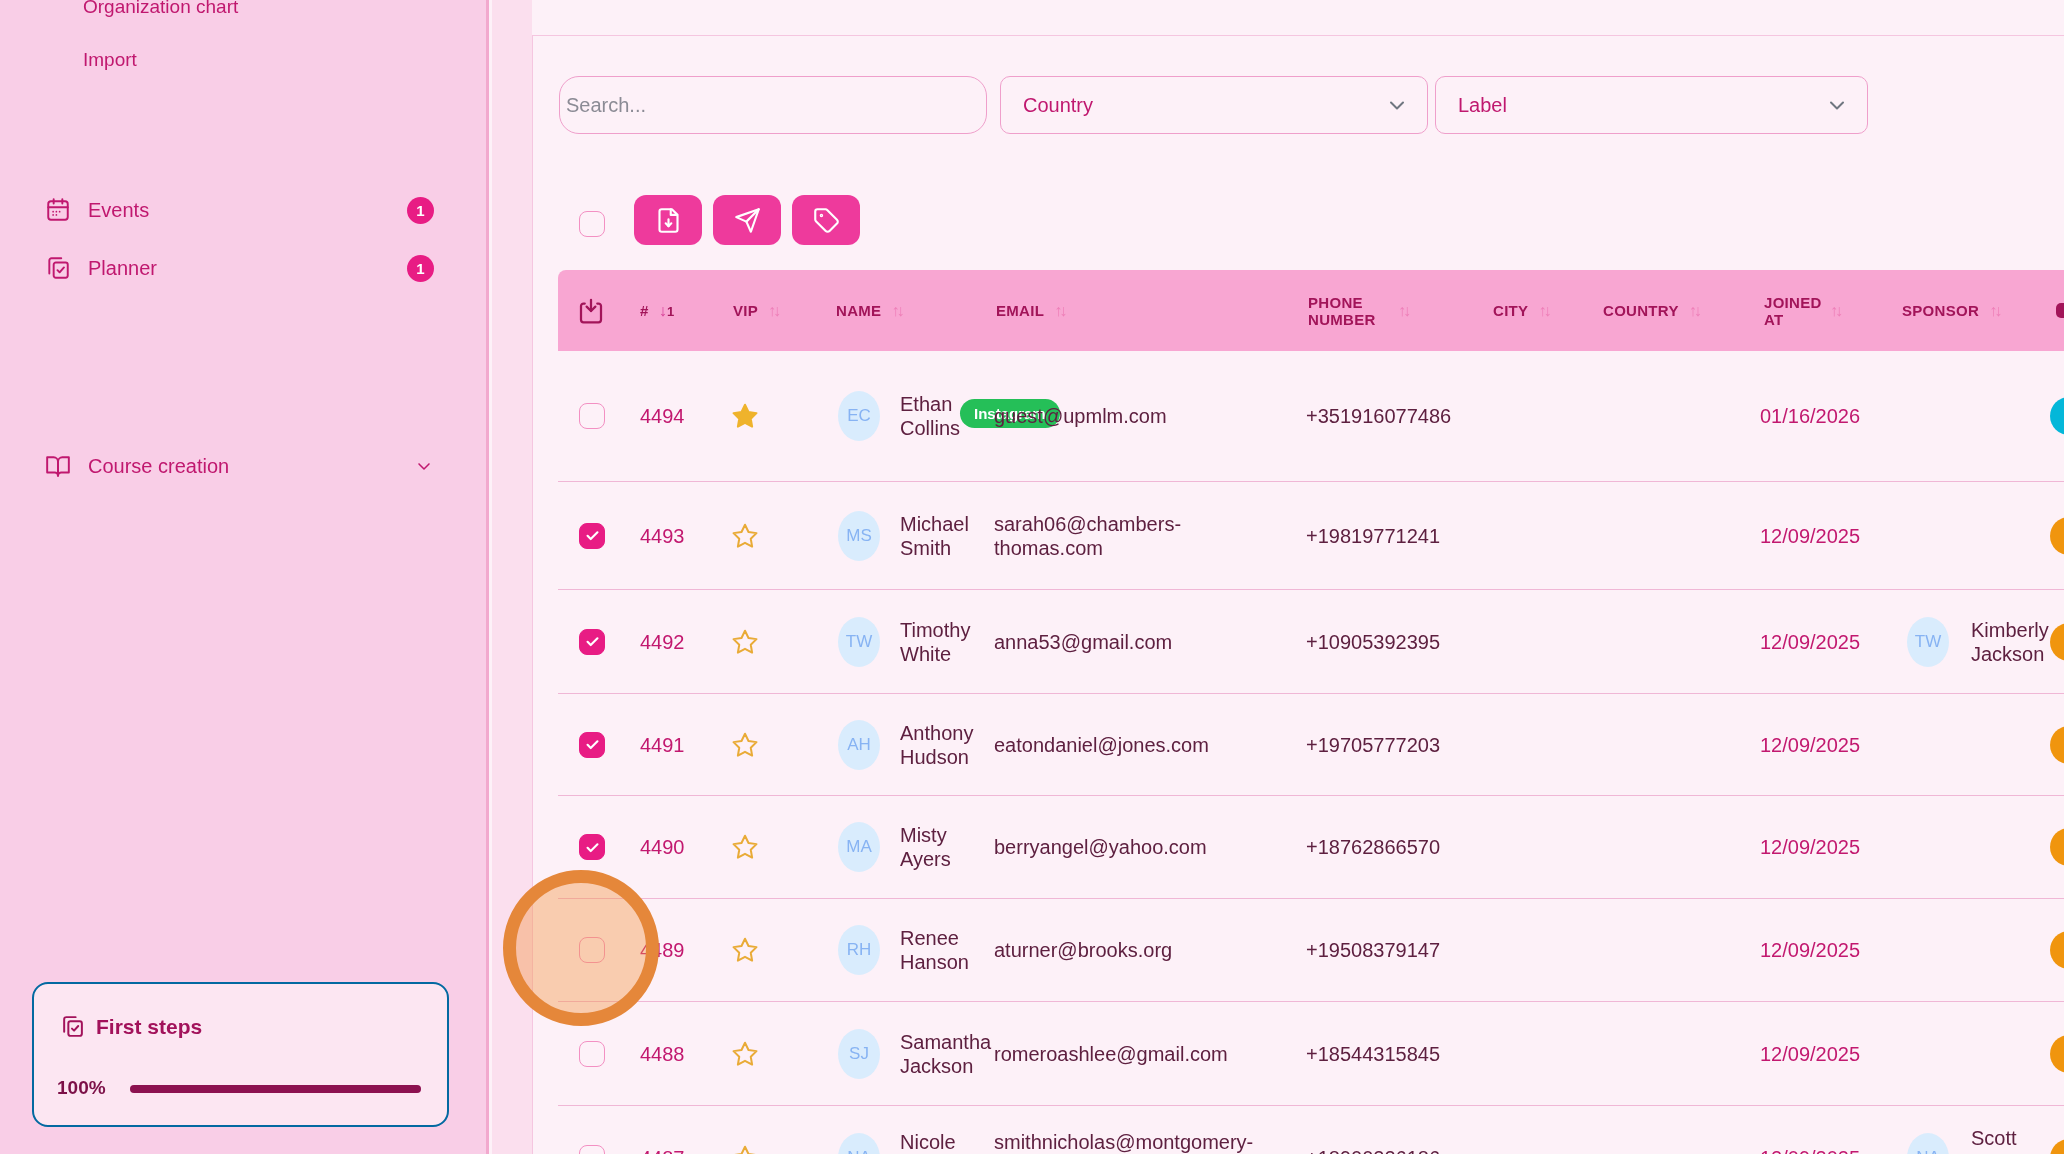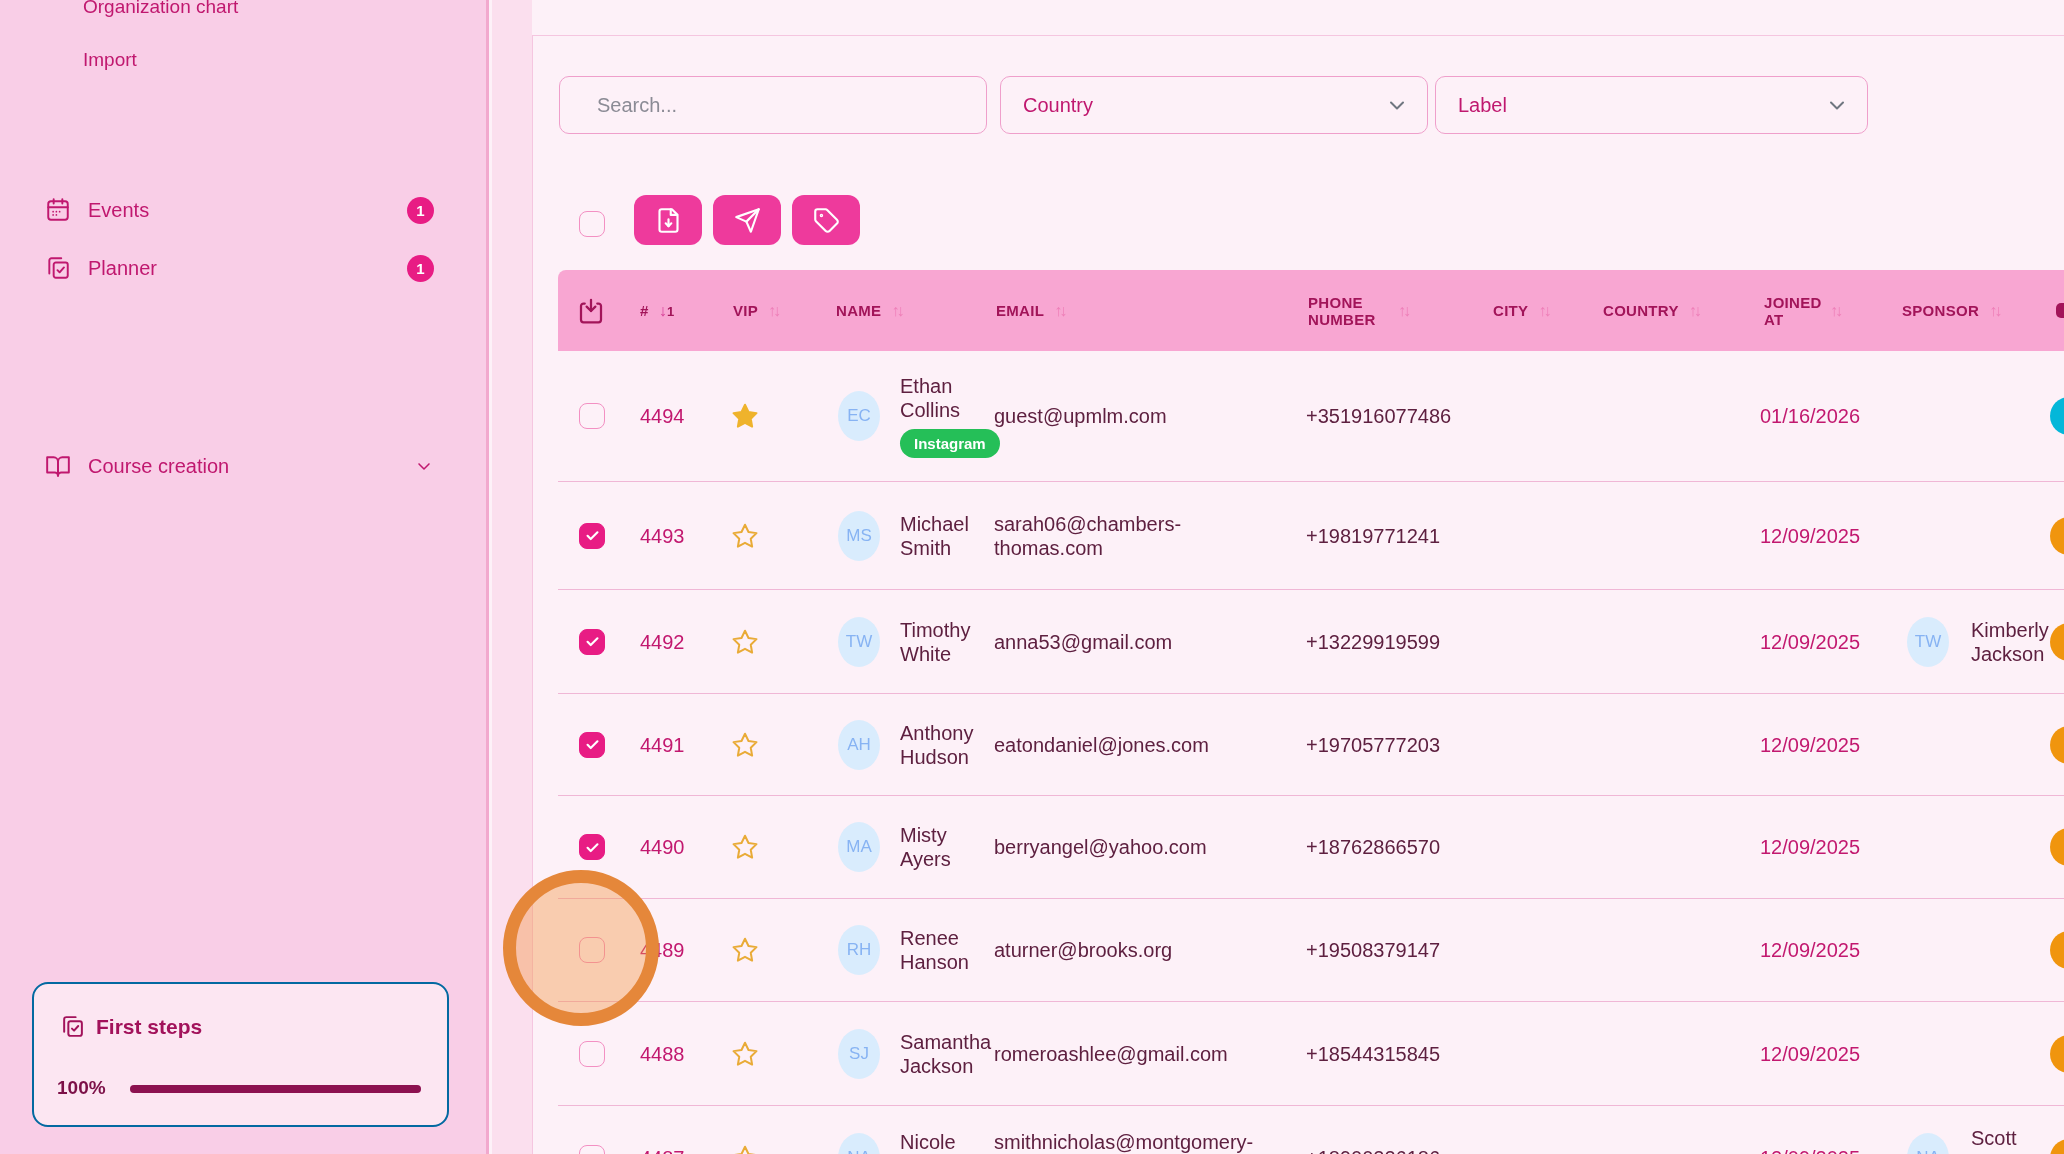--- a/index.html
+++ b/index.html
@@ -21,21 +21,21 @@
   .side-chev{width:20px;height:20px;stroke:#c0186f;fill:none;stroke-width:1.8;stroke-linecap:round;stroke-linejoin:round}
 
   .fs-card{position:absolute;left:32px;top:982px;width:417px;height:145px;background:#fce6f2;border:2px solid #0369a1;border-radius:16px}
   .fs-title{position:absolute;left:26px;top:30px;display:flex;align-items:center;gap:11px;color:#a2125b;font-size:21px;font-weight:bold}
   .fs-title svg{width:25px;height:25px;stroke:#a2125b;fill:none;stroke-width:1.9;stroke-linecap:round;stroke-linejoin:round}
   .fs-pct{position:absolute;left:23px;top:93px;color:#7c1048;font-size:19px;font-weight:bold}
   .fs-track{position:absolute;left:96px;right:26px;top:101px;height:8px;border-radius:5px;background:#f4c3de}
   .fs-bar{height:100%;border-radius:5px;background:#8c1150}
 
   
-  .search-input{position:absolute;left:559px;top:76px;width:428px;height:58px;border:1.5px solid #ef9fcb;border-radius:10px;background:#fdf1f8;padding:0 37px;font-size:20px;color:#5e2040;font-family:"Liberation Sans",sans-serif;outline:none}
+  .search-input{position:absolute;left:559px;top:76px;width:428px;height:58px;border:1.5px solid #ef9fcb;border-radius:20px;background:#fdf1f8;padding:0 6px;font-size:20px;color:#5e2040;font-family:"Liberation Sans",sans-serif;outline:none}
   .search-input::placeholder{color:#8b8b95}
   .select{position:absolute;top:76px;height:58px;border:1.5px solid #ef9fcb;border-radius:10px;display:flex;align-items:center;justify-content:space-between;padding:0 18px 0 22px;color:#c0186f;font-size:20px;background:#fdf1f8;cursor:pointer}
   .sel-chev{width:24px;height:24px;stroke:#6f7680;fill:none;stroke-width:2;stroke-linecap:round;stroke-linejoin:round}
 
   
   .cb{display:inline-flex;align-items:center;justify-content:center;width:26px;height:26px;border:1.5px solid #f390c3;border-radius:8px;background:#fdf1f8;cursor:pointer}
   .cb svg{display:none;width:17px;height:17px;stroke:#fff;fill:none;stroke-width:3;stroke-linecap:round;stroke-linejoin:round}
   .cb.checked{background:#e81c84;border-color:#e81c84}
   .cb.checked svg{display:block}
   .cb-all{position:absolute;left:579px;top:211px}
@@ -54,21 +54,21 @@
   .trow{position:absolute;left:558px;right:0;border-bottom:1px solid #f0b7d6;background:#fdf1f8}
   .trow .cell{position:absolute;top:50%;transform:translateY(-50%);color:#5e2040;font-size:20px;line-height:24px}
   .c-cb{left:21px}
   .c-id{left:82px;color:#c2186f !important;text-decoration:none;cursor:pointer}
   .c-star{left:172px;cursor:pointer}
   .c-star svg{width:30px;height:30px;display:block}
   .c-star polygon{fill:none;stroke:#e9ab37;stroke-width:1.6;stroke-linejoin:round}
   .c-star.filled polygon{fill:#efb32c;stroke:#efb32c}
   .avatar{position:absolute;top:50%;transform:translateY(-50%);width:42px;height:50px;border-radius:50%;background:#d9ecfd;color:#87b3f3;font-size:17px;display:flex;align-items:center;justify-content:center}
   .c-av{left:280px}
-  .c-name{left:342px;width:100px;display:flex;flex-direction:column;align-items:flex-start}
+  .c-name{left:342px;width:100px;display:flex;flex-direction:row;align-items:flex-start}
   .tag-badge{display:inline-block;margin-top:7px;background:#25bf58;color:#fff;font-size:15px;font-weight:bold;line-height:15px;padding:7px 14px;border-radius:15px;white-space:nowrap}
   .c-email{left:436px;width:265px;overflow-wrap:break-word}
   .c-phone{left:748px;width:175px;white-space:nowrap}
   .c-joined{left:1202px;color:#c2186f !important;white-space:nowrap;cursor:pointer}
   .c-spav{left:1349px}
   .c-spname{left:1413px;width:100px}
   .c-dot{position:absolute;left:1492px;top:50%;transform:translateY(-50%);width:38px;height:38px;border-radius:50%}
   .top-align{top:24px !important;transform:none !important}
   .top-align2{top:20px !important;transform:none !important}
 
@@ -272,21 +272,21 @@
     <span class="cell c-star">
         <svg viewBox="0 0 24 24">
           <polygon points="12,3 14.8,8.8 21.2,9.7 16.6,14.2 17.7,20.5 12,17.5 6.3,20.5 7.4,14.2 2.8,9.7 9.2,8.8"></polygon>
         </svg>
       </span>
     <span class="avatar c-av">TW</span>
     <div class="cell c-name">
         <span>Timothy White</span>
       </div>
     <div class="cell c-email">anna53@gmail.com</div>
-    <div class="cell c-phone">+13229919599</div>
+    <div class="cell c-phone">+10905392395</div>
     <a class="cell c-joined">12/09/2025</a>
     <span class="avatar c-spav">TW</span>
     <div class="cell c-spname">Kimberly Jackson</div>
     <span class="c-dot" style="background-color: rgb(240, 149, 14);"></span>
   </div>
 
   <div class="trow" style="top:694px;height:102px">
     <span class="cb cell c-cb checked">
         <svg viewBox="0 0 24 24">
           <path d="M5 12.5l4.5 4.5L19 7.5"></path>

